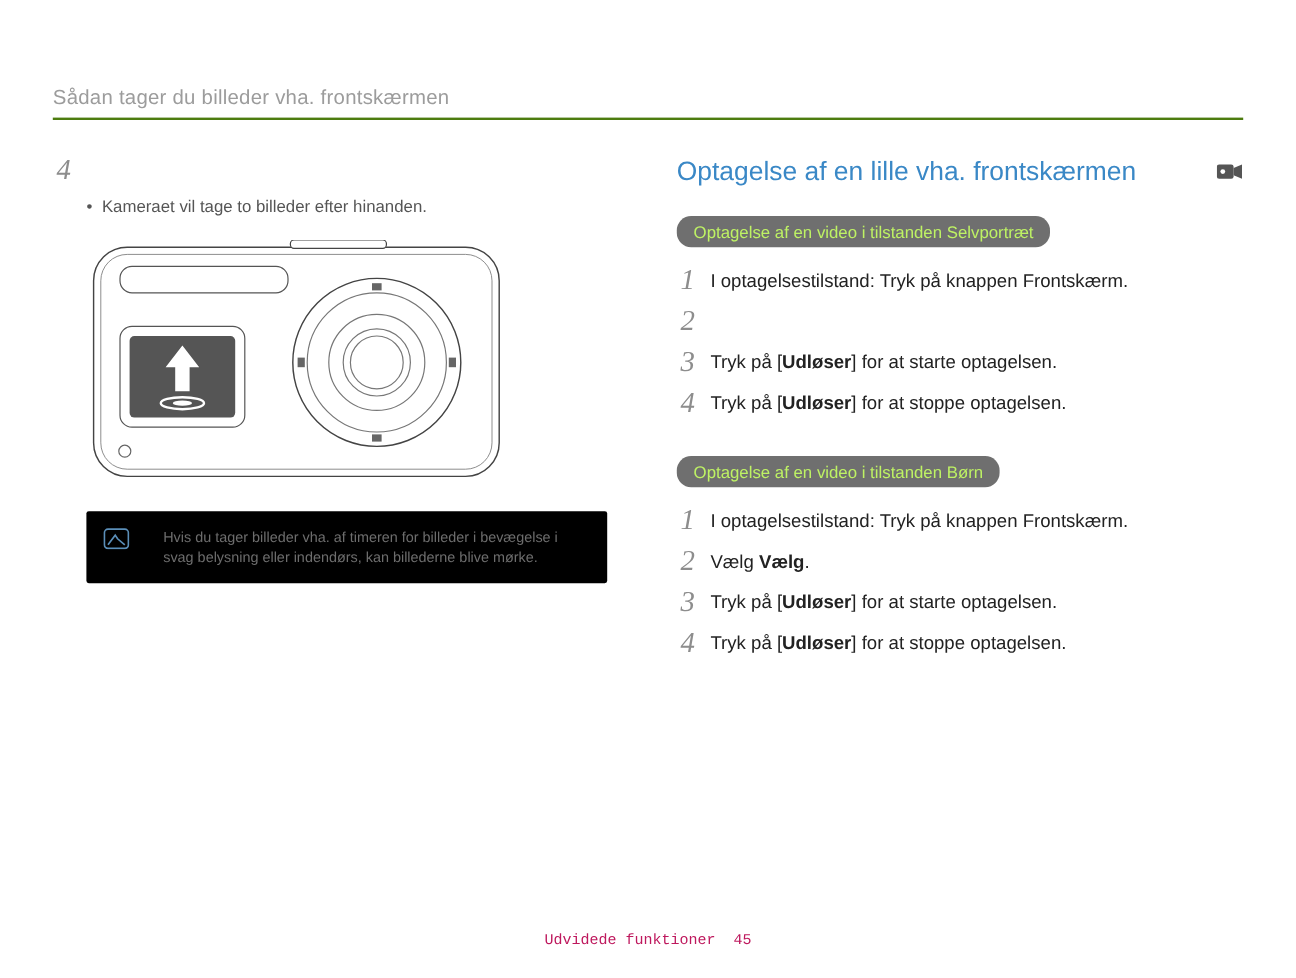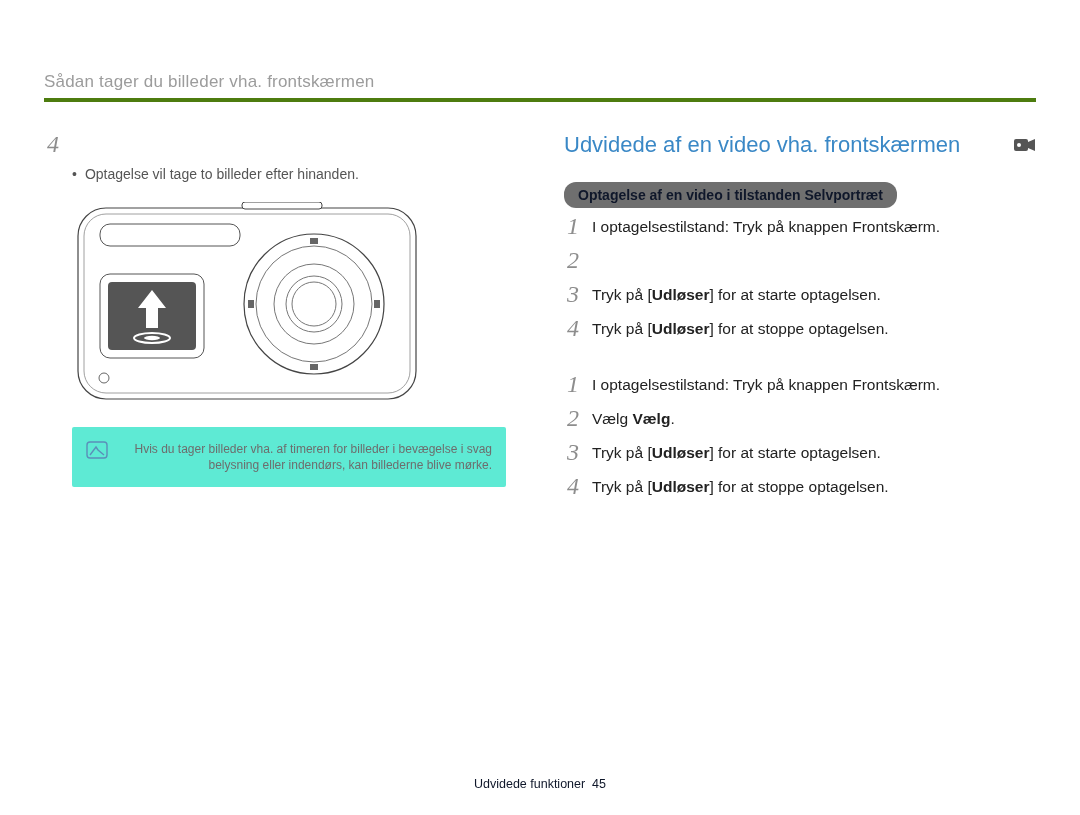--- a/index.html
+++ b/index.html
@@ -13,21 +13,21 @@
   }
   .page {
     padding: 72px 44px 0 44px;
   }
   .section-header {
     font-size: 17px;
     color: #9c9c9c;
     font-weight: 300;
     letter-spacing: 0.2px;
     padding-bottom: 6px;
-    border-bottom: 4px solid #4d7c0f;
+    border-bottom: 2px solid #4d7c0f;
     margin-bottom: 30px;
   }
   .two-col {
     display: flex;
     gap: 48px;
   }
   .col { flex: 1; min-width: 0; }
   .step {
     display: flex;
     align-items: flex-start;
@@ -57,29 +57,28 @@
     margin-left: 28px;
     margin-bottom: 14px;
   }
   .bullet-dot { flex-shrink: 0; }
   .camera-illustration {
     width: 350px;
     height: 203px;
     margin: 6px 0 18px 28px;
   }
   .note-box {
-    background: #5eead4;
+    background: #000000;
     padding: 14px 14px;
     margin-left: 28px;
     margin-right: 10px;
     display: flex;
-    gap: 0;
+    gap: 28px;
     align-items: flex-start;
     border-radius: 2px;
-    text-align: right;
   }
   .note-icon {
     width: 22px;
     height: 18px;
     flex-shrink: 0;
   }
   .note-text {
     font-size: 12px;
     color: #6d6d6d;
     line-height: 1.35;
@@ -94,56 +93,57 @@
     margin-bottom: 24px;
   }
   .video-icon {
     width: 22px;
     height: 16px;
     margin-left: auto;
   }
   .sub-pill {
     display: inline-block;
     background: #6f6f6f;
-    color: #0f172a;
+    color: #bef264;
     font-size: 14px;
     padding: 5px 14px 5px 14px;
     border-radius: 12px;
-    margin-bottom: 6px;
-    font-weight: 700;
+    margin-bottom: 16px;
+    font-weight: 400;
   }
   .steps-block { margin-bottom: 32px; }
   .bold { font-weight: 700; }
   .footer {
     position: absolute;
     bottom: 24px;
     left: 0;
     width: 100%;
     text-align: center;
     font-size: 12.5px;
-    color: #0f172a;
+    color: #be185d;
+    font-family: Liberation Mono, monospace;
   }
   .footer .pg { font-weight: 400; }
 </style>
 </head>
 <body>
 
 <div class="page">
 
   <div class="section-header">Sådan tager du billeder vha. frontskærmen</div>
 
   <div class="two-col">
 
     <div class="col">
       <div class="step">
         <div class="step-num">4</div>
       </div>
       <div class="bullet-line">
         <span class="bullet-dot">•</span>
-        <span>Optagelse vil tage to billeder efter hinanden.</span>
+        <span>Kameraet vil tage to billeder efter hinanden.</span>
       </div>
 
       
       <svg class="camera-illustration" viewBox="0 0 350 203">
         <rect x="6" y="6" width="338" height="191" rx="28" ry="28" fill="#fff" stroke="#444" stroke-width="1.2"></rect>
         <rect x="12" y="12" width="326" height="179" rx="22" ry="22" fill="none" stroke="#888" stroke-width="0.8"></rect>
 
         <rect x="170" y="0" width="80" height="7" rx="3" fill="#fff" stroke="#444" stroke-width="1"></rect>
 
         <rect x="28" y="22" width="140" height="22" rx="10" fill="#fff" stroke="#555" stroke-width="1"></rect>
@@ -174,21 +174,21 @@
         <svg class="note-icon" viewBox="0 0 22 18">
           <rect x="1" y="1" width="20" height="16" rx="3" fill="none" stroke="#5b8fb9" stroke-width="1.4"></rect>
           <path d="M4 14 L10 6 L12 9 L18 14" fill="none" stroke="#5b8fb9" stroke-width="1.4"></path>
         </svg>
         <div class="note-text">Hvis du tager billeder vha. af timeren for billeder i bevægelse i svag belysning eller indendørs, kan billederne blive mørke.</div>
       </div>
     </div>
 
     <div class="col">
       <div class="right-heading">
-        <span>Udvidede af en video vha. frontskærmen</span>
+        <span>Optagelse af en lille vha. frontskærmen</span>
         <svg class="video-icon" viewBox="0 0 22 16">
           <rect x="0" y="2" width="14" height="12" rx="2" fill="#555"></rect>
           <polygon points="14,5 21,2 21,14 14,11" fill="#555"></polygon>
           <circle cx="5" cy="8" r="2" fill="#fff"></circle>
         </svg>
       </div>
 
       <div class="steps-block">
         <div class="sub-pill">Optagelse af en video i tilstanden Selvportræt</div>
 
@@ -207,20 +207,21 @@
         </div>
         <div class="step">
           <div class="step-num">4</div>
           <div class="step-text">
             <span>Tryk på [</span><span class="bold">Udløser</span><span>] for at stoppe optagelsen.</span>
           </div>
         </div>
       </div>
 
       <div class="steps-block">
+        <div class="sub-pill">Optagelse af en video i tilstanden Børn</div>
 
         <div class="step">
           <div class="step-num">1</div>
           <div class="step-text">I optagelsestilstand: Tryk på knappen Frontskærm.</div>
         </div>
         <div class="step">
           <div class="step-num">2</div>
           <div class="step-text">
             <span>Vælg </span><span class="bold">Vælg</span><span>.</span>
           </div>

